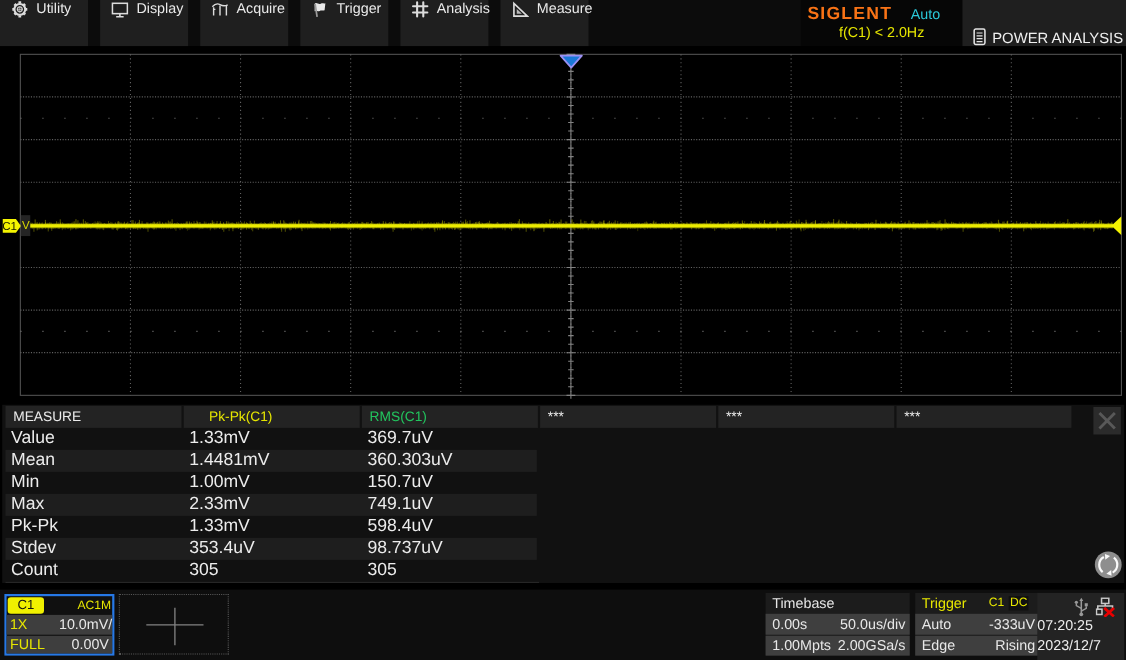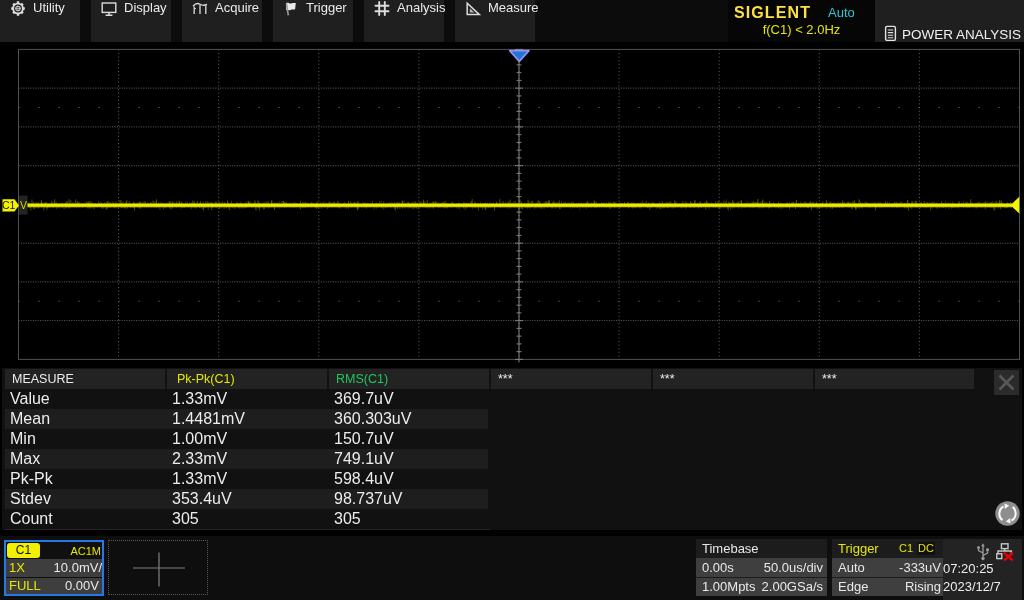--- a/index.html
+++ b/index.html
@@ -81,21 +81,21 @@
       <svg width="16" height="17" viewBox="0 0 16 17">
         <g fill="none">
           <path d="M2.2 14.6V3.2 L14.4 14.6 Z" stroke="#dcdcdc" stroke-width="1.5"></path>
         <path d="M4.8 12.4V8.2l4.6 4.2z" fill="#b9b9b9"></path>
         </g>
       </svg>
       <span>Measure</span>
     </div>
   </div>
 <div class="abs" id="sig">
-<div class="abs" style="left:6px;top:4px;font-size:16px;font-weight:bold;letter-spacing:1.1px;color:#fde047">SIGLENT</div>
+<div class="abs" style="left:6px;top:4px;font-size:16px;font-weight:bold;letter-spacing:1.1px;color:#f97316">SIGLENT</div>
 <div class="abs" style="left:100px;top:5px;font-size:13px;color:#2bc8d8">Auto</div>
 <div class="abs" style="left:0;top:22px;width:147px;text-align:center;font-size:13px;color:#e6e600">f(C1) &lt; 2.0Hz</div>
 </div>
 <div class="abs" id="pwr">
 <svg width="13" height="17" viewBox="0 0 13 17" style="margin-left:9px;flex:none">
 <g stroke="#e4e4e4" fill="none">
         <rect x="1.6" y="1.4" width="9.8" height="14" rx="1.5" stroke-width="1.4"></rect>
 <path d="M3.8 5h5.4M3.8 7.6h5.4M3.8 10.2h5.4M3.8 12.8h5.4" stroke-width="1.1"></path>
       </g>
     </svg>
@@ -1542,21 +1542,21 @@
     <rect x="19" y="161.8" width="993" height="3.0" fill="#f4f400"></rect>
     <rect x="19" y="161.0" width="993" height="4.6" fill="#e0e000" opacity="0.4"></rect>
     <polygon points="1010.4,163.2 1019.3,154.8 1019.3,171.6" fill="#f4f400"></polygon>
     <path d="M2.5 157.2 h12 l4.5 6.2 -4.5 6.2 h-12 z" fill="#f4f400"></path>
     <text x="8.7" y="166.9" font-size="10.5" fill="#1a1a00" text-anchor="middle" font-family="Liberation Sans, sans-serif">C1</text>
     <rect x="19" y="153.6" width="8.5" height="19" fill="#242424"></rect>
     <text x="20" y="166.6" font-size="10.5" fill="#d8d800" font-family="Liberation Sans, sans-serif">V</text>
   </svg>
 <div class="abs" id="meas">
     <div class="hcell" style="left:3px;width:160px;color:#ececec"><span style="margin-left:7px">MEASURE</span></div>
-    <div class="hcell" style="left:165px;width:160px;color:#e6e600"><span style="margin-left:10px">Pk-Pk(C1)</span></div>
+    <div class="hcell" style="left:165px;width:160px;color:#e6e600"><span style="margin-left:23px">Pk-Pk(C1)</span></div>
     <div class="hcell" style="left:327px;width:160px;color:#22c55e"><span style="margin-left:7px">RMS(C1)</span></div>
     <div class="hcell" style="left:489px;width:160px;color:#ececec"><span style="margin-left:7px">***</span></div>
     <div class="hcell" style="left:651px;width:160px;color:#ececec"><span style="margin-left:7px">***</span></div>
     <div class="hcell" style="left:813px;width:159px;color:#ececec"><span style="margin-left:7px">***</span></div>
     <div class="mrow" style="top:21px"></div>
     <div class="mtxt" style="left:8px;top:21px">Value</div>
     <div class="mtxt" style="left:170px;top:21px">1.33mV</div>
     <div class="mtxt" style="left:332px;top:21px">369.7uV</div>
     <div class="mrow mlight" style="top:41px"></div>
     <div class="mtxt" style="left:8px;top:41px">Mean</div>

